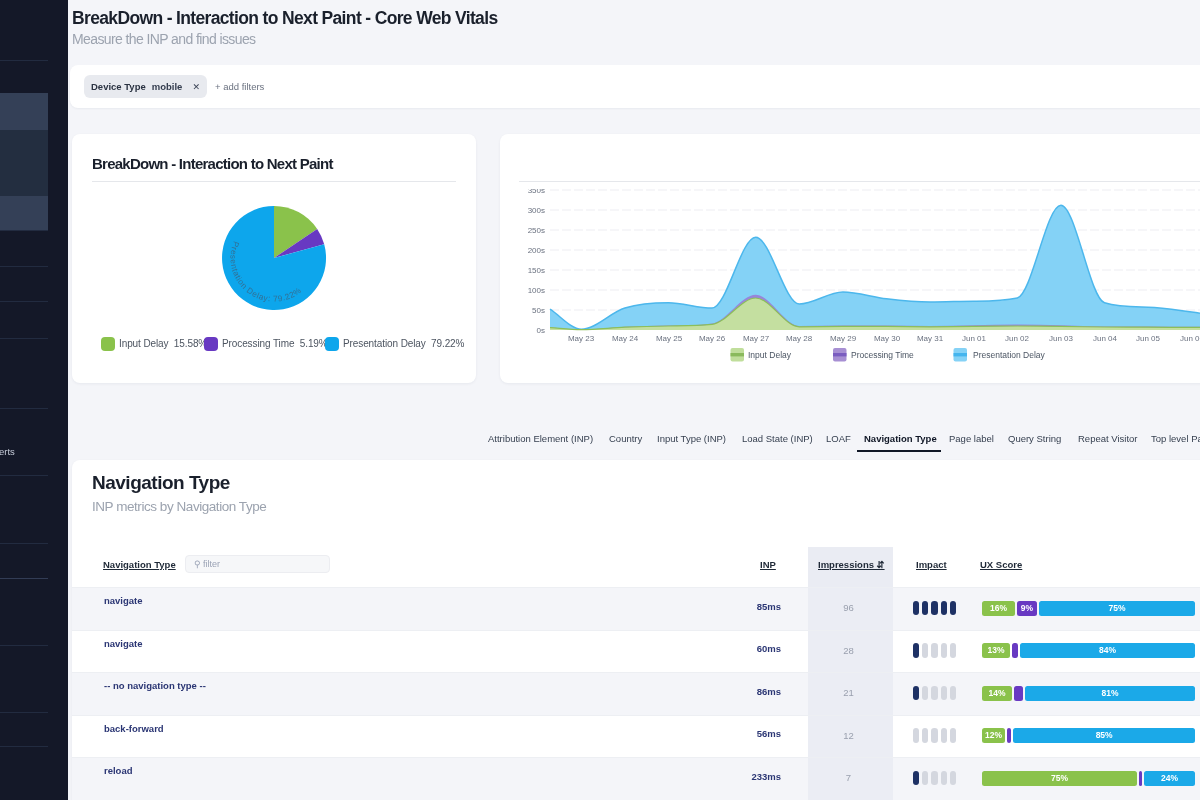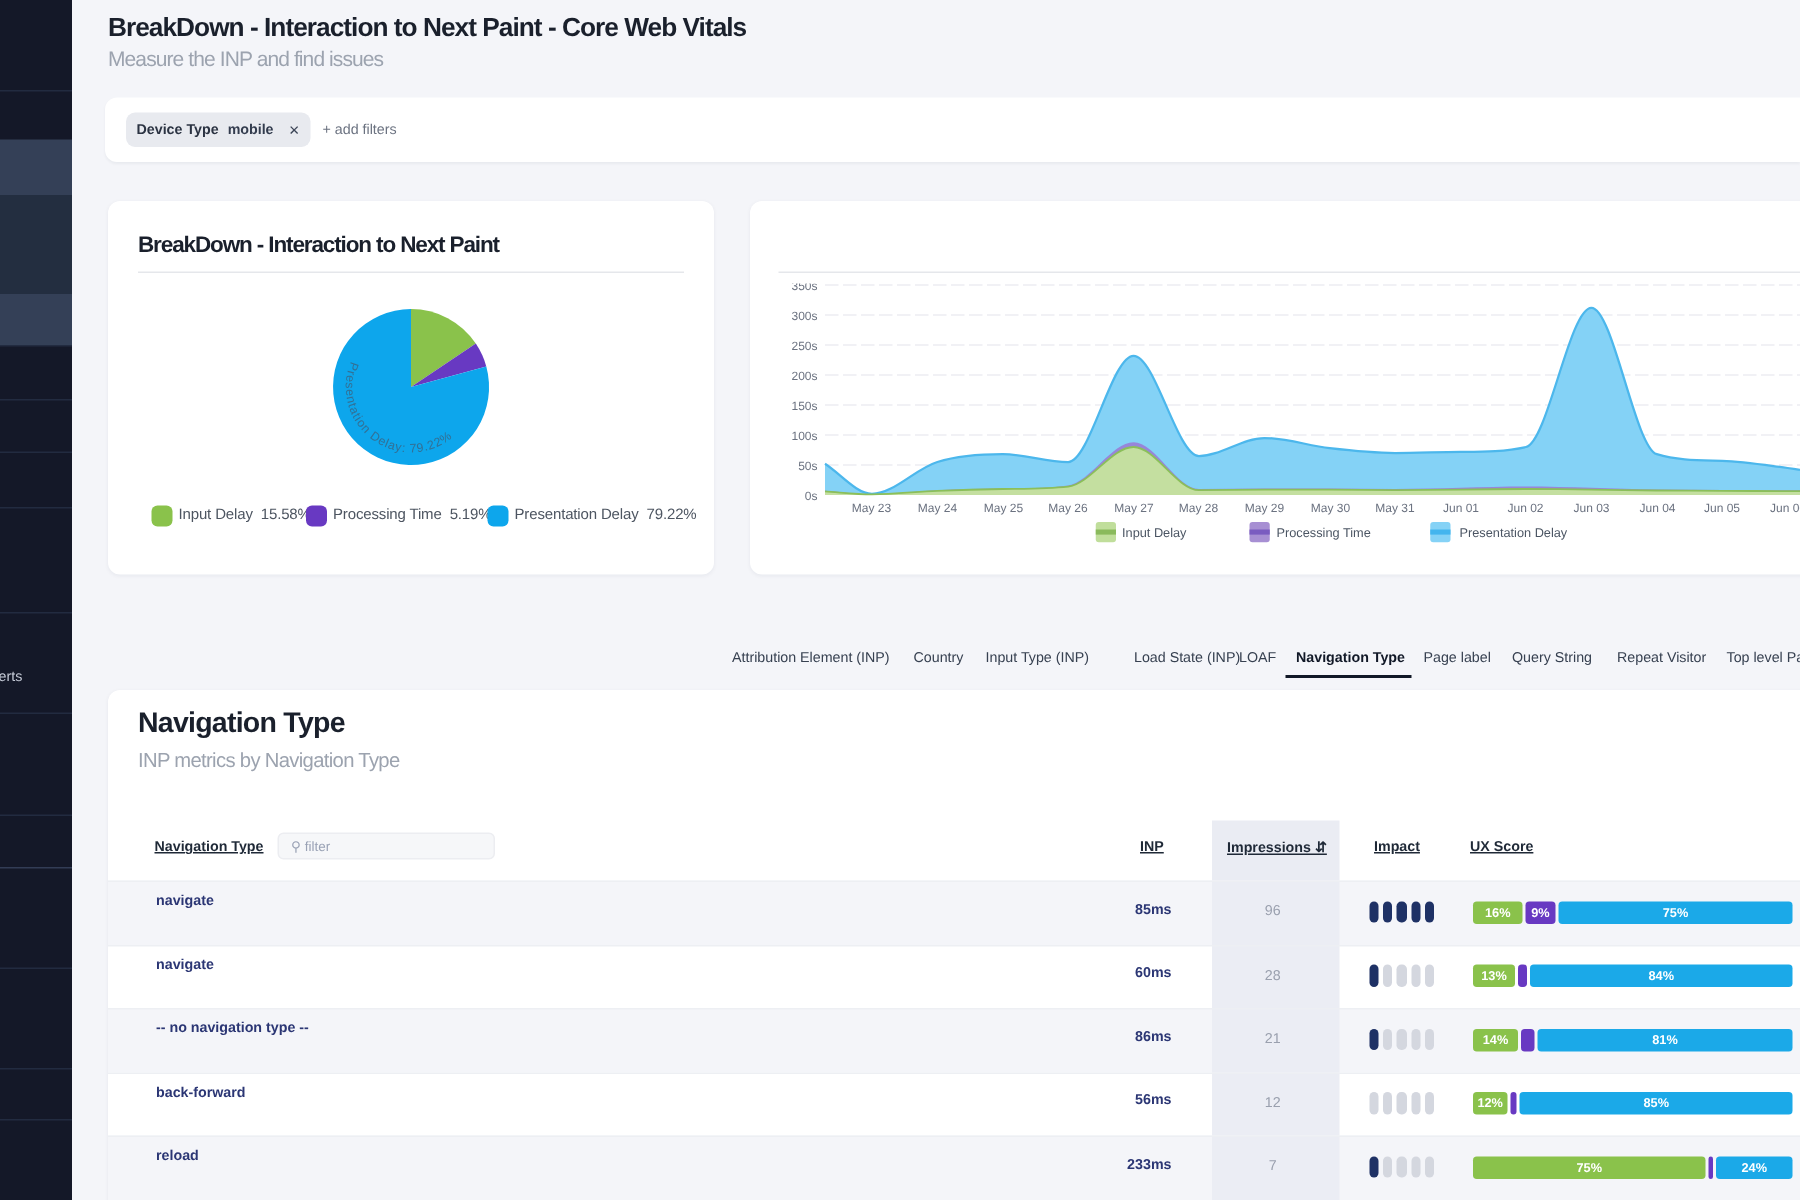--- a/index.html
+++ b/index.html
@@ -1,21 +1,21 @@
 <!DOCTYPE html>
 <html><head>
 <meta charset="utf-8">
 <style>
 * { margin:0; padding:0; box-sizing:border-box; }
 html,body { width:1200px; height:800px; overflow:hidden; }
 body { font-family:"Liberation Sans", sans-serif; background:#f4f5f9; position:relative; }
 .abs { position:absolute; }
 
 
-#sidebar { position:absolute; left:0; top:0; width:48px; height:800px; background:#141828; }
+#sidebar { position:absolute; left:0; top:0; width:68px; height:800px; background:#141828; }
 .sb-band { position:absolute; left:0; width:48px; }
 .sb-line { position:absolute; left:0; width:48px; height:1px; background:#222b40; }
 #sb-erts { position:absolute; left:-1px; top:446px; color:#c6cbd8; font-size:9.5px; }
 
 
 #title { left:72px; top:8px; font-size:17.5px; font-weight:bold; color:#1a202c; letter-spacing:-0.65px; }
 #subtitle { left:72px; top:31px; font-size:14px; letter-spacing:-0.6px; color:#9ca3af; }
 
 
 #filterbar { left:70px; top:65px; width:1130px; height:43px; background:#fff; border-radius:8px 0 0 8px; box-shadow:0 1px 2px rgba(20,30,60,.05); }
@@ -175,21 +175,21 @@
     <rect x="953.5" y="348" width="13.5" height="13.5" rx="2" fill="#85d2f6"></rect>
       <rect x="953.5" y="353" width="13.5" height="3.4" fill="#44b5ee"></rect>
     <text x="973" y="358" font-size="8.5" fill="#4b5563">Presentation Delay</text>
   </g>
 </svg>
 
 <div id="tabs">
   <span class="tab" style="left:8px;">Attribution Element (INP)</span>
   <span class="tab" style="left:129px;text-align:center;">Country</span>
   <span class="tab" style="left:177px;">Input Type (INP)</span>
-  <span class="tab" style="left:276px;">Load State (INP)</span>
+  <span class="tab" style="left:262px;">Load State (INP)</span>
   <span class="tab" style="left:346px;">LOAF</span>
   <span class="tab active" style="left:384px;">Navigation Type</span>
   <span class="tab" style="left:469px;">Page label</span>
   <span class="tab" style="left:528px;">Query String</span>
   <span class="tab" style="left:598px;">Repeat Visitor</span>
   <span class="tab" style="left:671px;">Top level Pa</span>
 </div>
 <div id="tabline" class="abs"></div>
 
 <div id="navcard" class="card">

